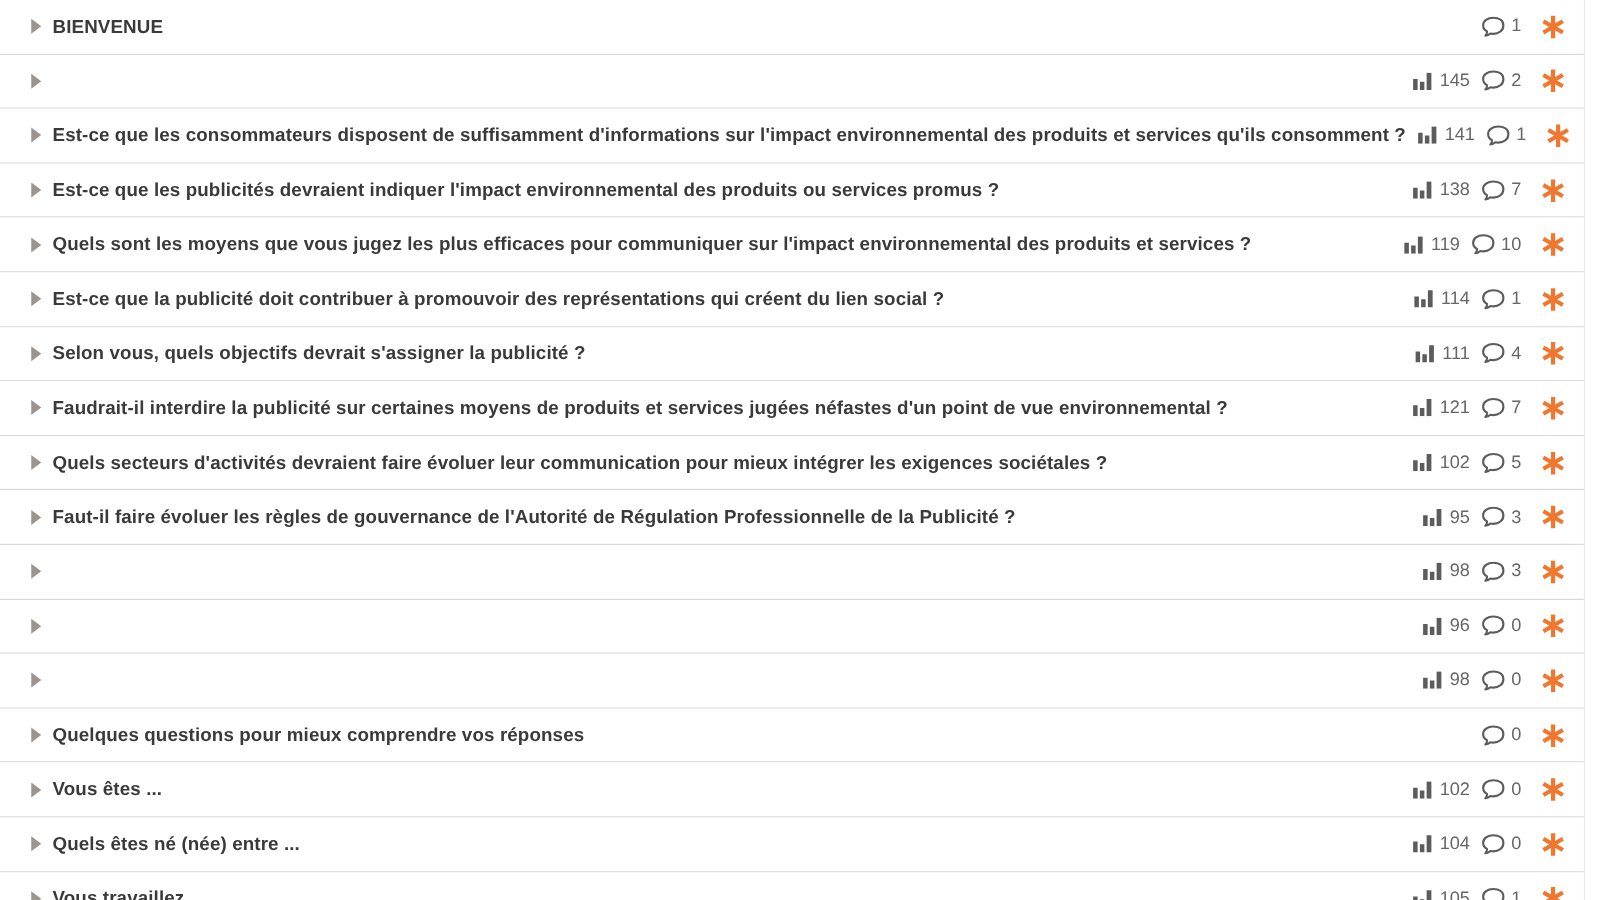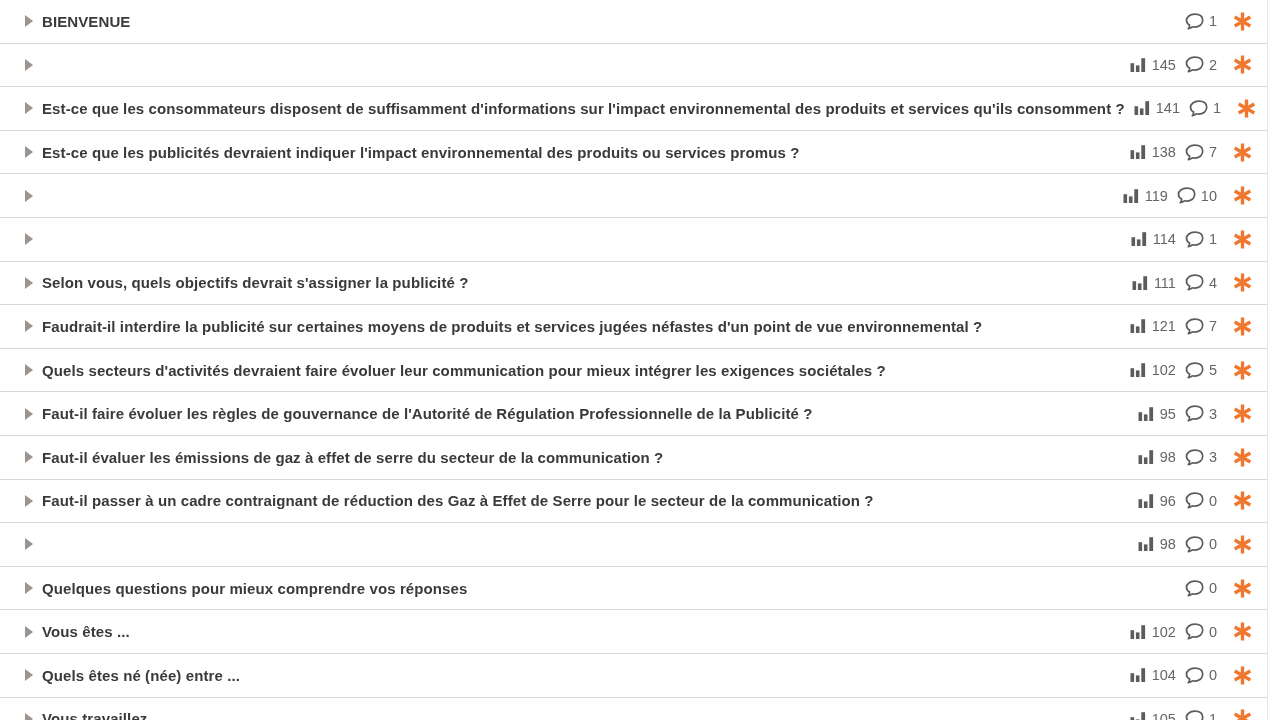--- a/index.html
+++ b/index.html
@@ -178,20 +178,21 @@
             <line x1="10.5" y1="1.5" x2="10.5" y2="19.5"></line>
             <line x1="2.7" y1="6" x2="18.3" y2="15"></line>
             <line x1="18.3" y1="6" x2="2.7" y2="15"></line>
           </g>
         </svg>
       </span>
     </span>
   </div>
     <div class="row">
     <span class="arrow"></span>
+    <span class="title">Quels sont les moyens que vous jugez les plus efficaces pour communiquer sur l'impact environnemental des produits et services ?</span>
     <span class="stats">
       <span class="stat">
         <svg width="17" height="14" viewBox="0 0 17 14">
           <rect x="0.5" y="5.2" width="3.6" height="8.8" fill="#5c5c5c"></rect>
           <rect x="5.9" y="7.4" width="3.6" height="6.6" fill="#5c5c5c"></rect>
           <rect x="11.3" y="0.2" width="3.8" height="13.8" fill="#5c5c5c"></rect>
         </svg>
         <span class="count">119</span>
       </span>
       <span class="stat">
@@ -206,20 +207,21 @@
             <line x1="10.5" y1="1.5" x2="10.5" y2="19.5"></line>
             <line x1="2.7" y1="6" x2="18.3" y2="15"></line>
             <line x1="18.3" y1="6" x2="2.7" y2="15"></line>
           </g>
         </svg>
       </span>
     </span>
   </div>
     <div class="row">
     <span class="arrow"></span>
+    <span class="title">Est-ce que la publicité doit contribuer à promouvoir des représentations qui créent du lien social ?</span>
     <span class="stats">
       <span class="stat">
         <svg width="17" height="14" viewBox="0 0 17 14">
           <rect x="0.5" y="5.2" width="3.6" height="8.8" fill="#5c5c5c"></rect>
           <rect x="5.9" y="7.4" width="3.6" height="6.6" fill="#5c5c5c"></rect>
           <rect x="11.3" y="0.2" width="3.8" height="13.8" fill="#5c5c5c"></rect>
         </svg>
         <span class="count">114</span>
       </span>
       <span class="stat">
@@ -350,21 +352,20 @@
             <line x1="10.5" y1="1.5" x2="10.5" y2="19.5"></line>
             <line x1="2.7" y1="6" x2="18.3" y2="15"></line>
             <line x1="18.3" y1="6" x2="2.7" y2="15"></line>
           </g>
         </svg>
       </span>
     </span>
   </div>
     <div class="row">
     <span class="arrow"></span>
-    <span class="title">Faut-il évaluer les émissions de gaz à effet de serre du secteur de la communication ?</span>
     <span class="stats">
       <span class="stat">
         <svg width="17" height="14" viewBox="0 0 17 14">
           <rect x="0.5" y="5.2" width="3.6" height="8.8" fill="#5c5c5c"></rect>
           <rect x="5.9" y="7.4" width="3.6" height="6.6" fill="#5c5c5c"></rect>
           <rect x="11.3" y="0.2" width="3.8" height="13.8" fill="#5c5c5c"></rect>
         </svg>
         <span class="count">98</span>
       </span>
       <span class="stat">
@@ -379,21 +380,20 @@
             <line x1="10.5" y1="1.5" x2="10.5" y2="19.5"></line>
             <line x1="2.7" y1="6" x2="18.3" y2="15"></line>
             <line x1="18.3" y1="6" x2="2.7" y2="15"></line>
           </g>
         </svg>
       </span>
     </span>
   </div>
     <div class="row">
     <span class="arrow"></span>
-    <span class="title">Faut-il passer à un cadre contraignant de réduction des Gaz à Effet de Serre pour le secteur de la communication ?</span>
     <span class="stats">
       <span class="stat">
         <svg width="17" height="14" viewBox="0 0 17 14">
           <rect x="0.5" y="5.2" width="3.6" height="8.8" fill="#5c5c5c"></rect>
           <rect x="5.9" y="7.4" width="3.6" height="6.6" fill="#5c5c5c"></rect>
           <rect x="11.3" y="0.2" width="3.8" height="13.8" fill="#5c5c5c"></rect>
         </svg>
         <span class="count">96</span>
       </span>
       <span class="stat">

